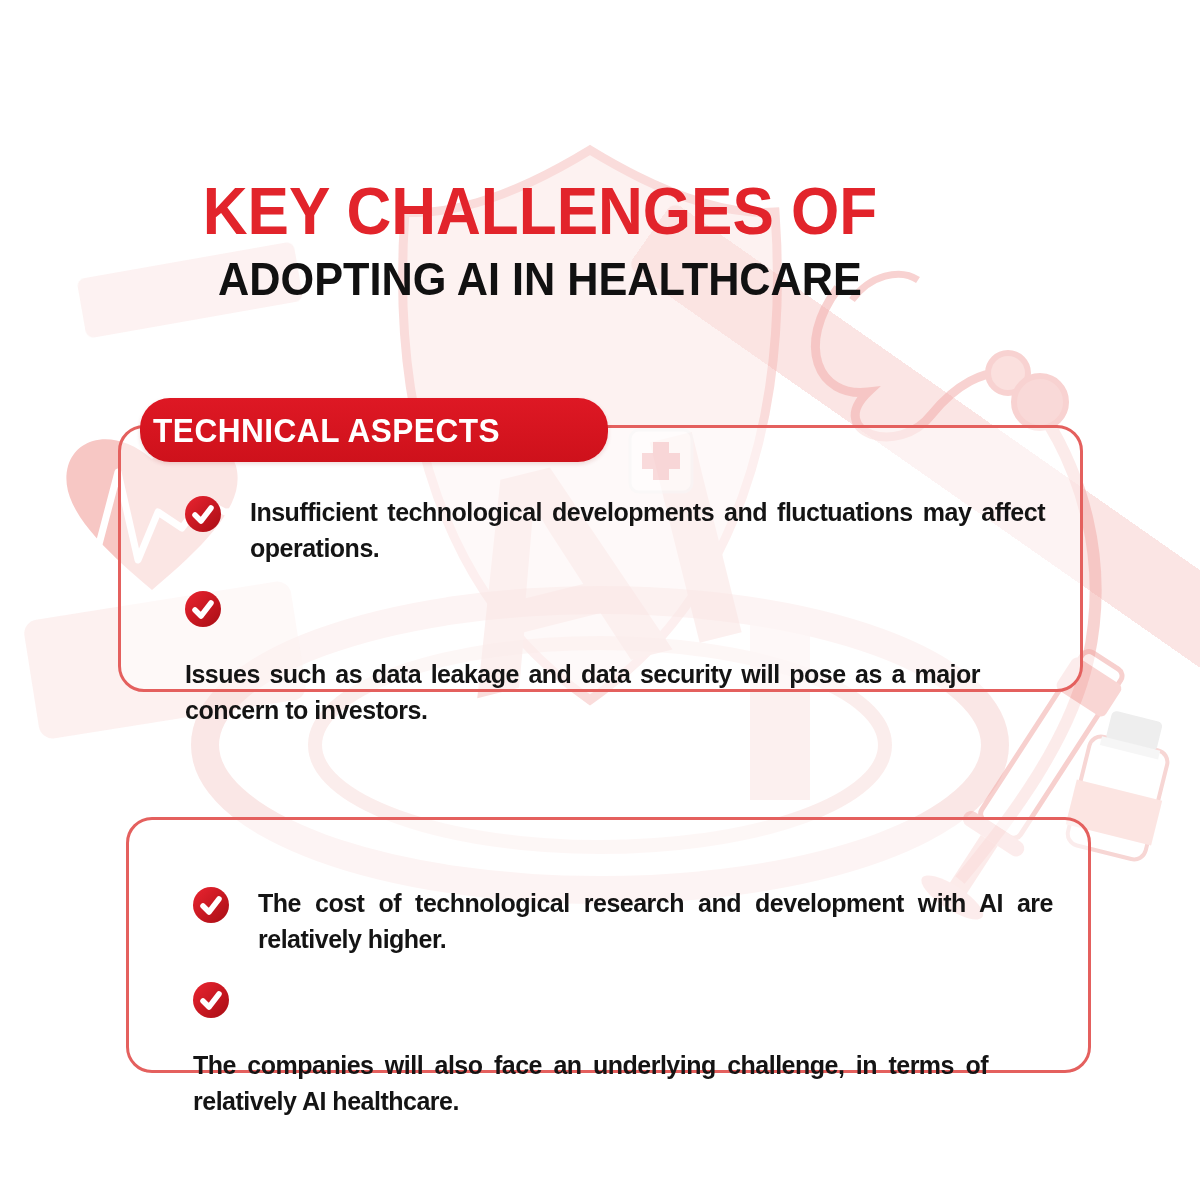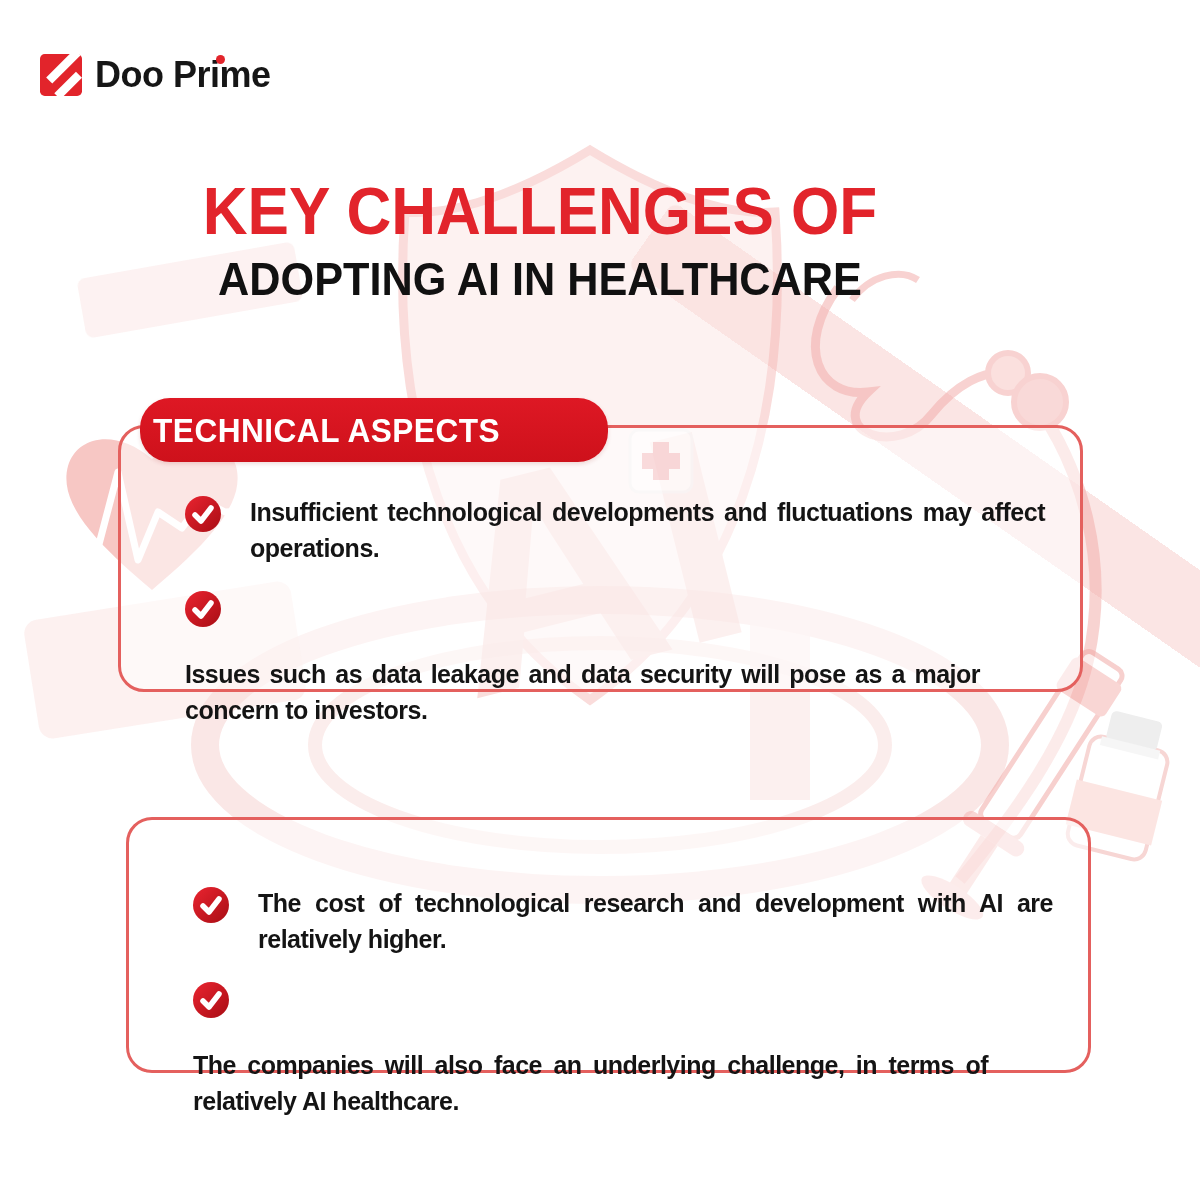--- a/index.html
+++ b/index.html
@@ -110,31 +110,20 @@
     </g>
 
     <g opacity="0.55" transform="rotate(14 1120 780)">
       <rect x="1082" y="742" width="80" height="112" rx="12" fill="#ffffff" stroke="#F0B4B1" stroke-width="4"></rect>
       <rect x="1078" y="790" width="88" height="46" fill="#FAD0CB"></rect>
       <rect x="1096" y="714" width="52" height="30" rx="5" fill="#E0E0E0"></rect>
       <rect x="1092" y="742" width="60" height="9" fill="#EFEFEF"></rect>
     </g>
   </svg>
 
-  <div class="logo">
-    <svg class="logo-mark" viewBox="0 0 44 44">
-      <rect x="0" y="0" width="44" height="44" rx="5" fill="#E2242B"></rect>
-      <rect x="20" y="-8" width="9" height="42" fill="#ffffff" transform="rotate(45 24.5 13)"></rect>
-      <rect x="25" y="17" width="9" height="32" fill="#ffffff" transform="rotate(45 29.5 33)"></rect>
-    </svg>
-    <div class="logo-text">
-      <span>Doo Prime</span>
-      <span class="i-dot"></span>
-    </div>
-  </div>
 
   <div class="title-wrap">
     <span class="title-line1">KEY CHALLENGES OF</span>
     <span class="title-line2">ADOPTING AI IN HEALTHCARE</span>
   </div>
 
   <div class="pill pill-1">
     <span class="pill-label">TECHNICAL ASPECTS</span>
   </div>
   <div class="card card-1">

